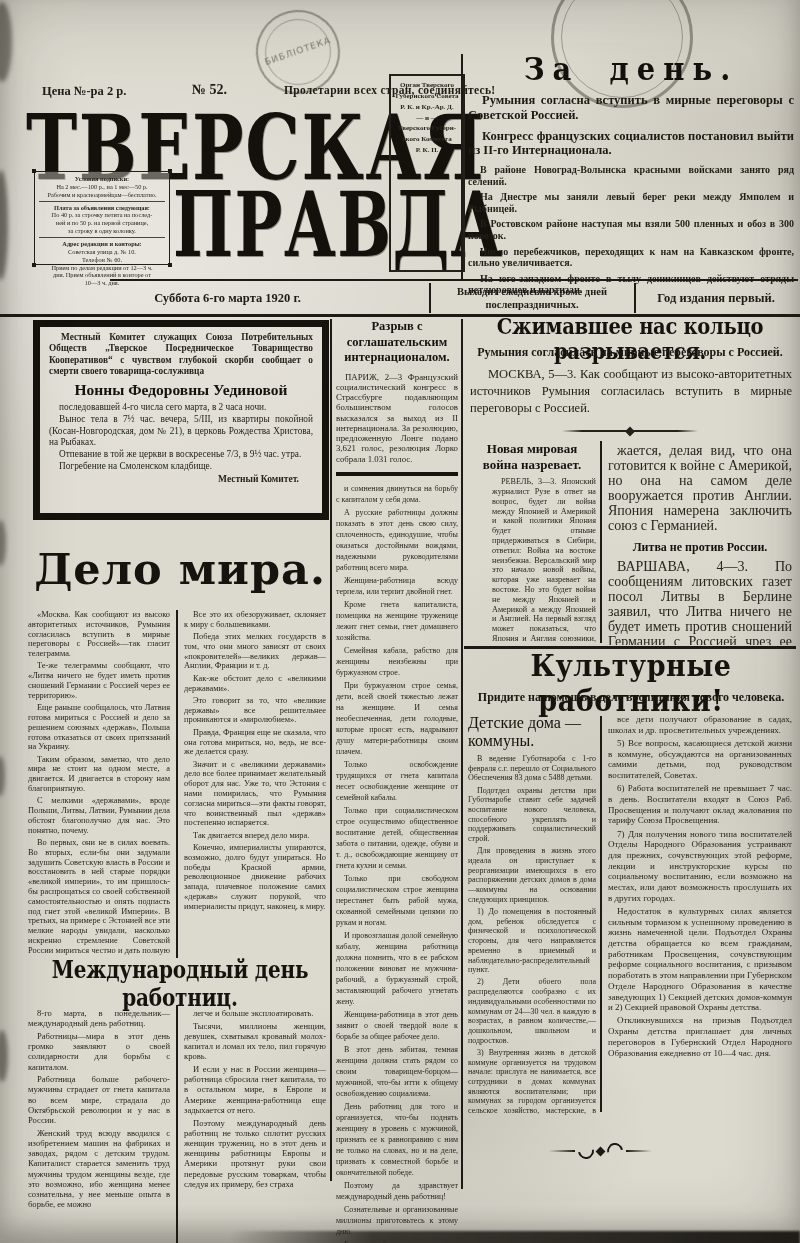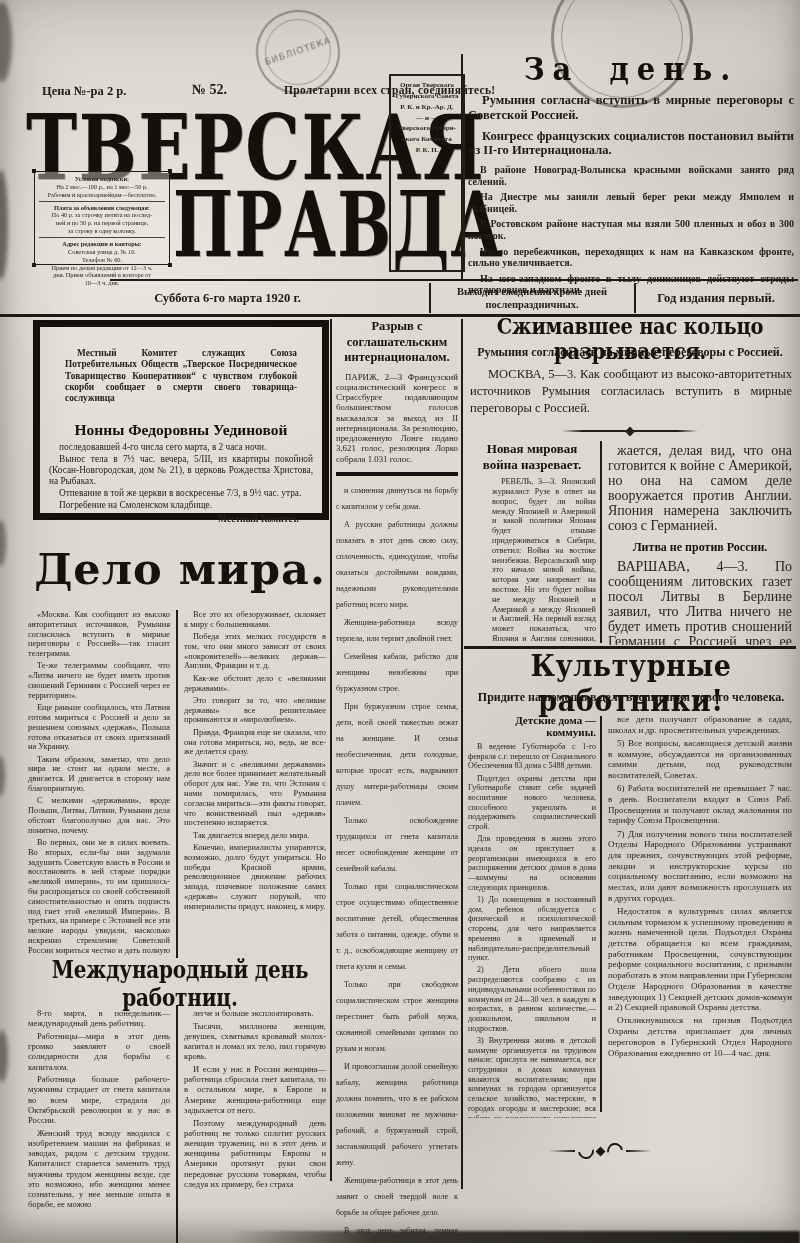--- a/index.html
+++ b/index.html
@@ -50,39 +50,39 @@
   .year-cell{left:640px;width:152px;top:291px;}
   
   .zaden{position:absolute;left:468px;top:52px;width:326px;}
   .zaden-title{font-family:"DejaVu Serif",serif;font-weight:bold;font-size:29px;text-align:center;
     letter-spacing:8px;word-spacing:12px;margin:0 0 7px;color:#14110c;transform:scaleY(1.08);}
   .zaden-lead p{font-size:12.5px;line-height:1.18;font-weight:bold;margin:0 0 6px;text-indent:14px;text-align:justify;color:#1d1a14;}
   .zaden-rest p{font-size:10px;line-height:1.16;font-weight:bold;margin:0 0 4px;text-indent:12px;text-align:justify;color:#221f18;}
   
   .obituary{position:absolute;left:33px;top:320px;width:296px;height:200px;border:7px solid #15120d;
     background:rgba(229,226,217,.5);padding:5px 9px;box-sizing:border-box;}
-  .ob-intro{font-size:9.3px;line-height:1.22;text-align:justify;text-indent:12px;margin:16px;font-weight:bold;color:#26231c;}
+  .ob-intro{font-size:9.3px;line-height:1.22;text-align:justify;text-indent:12px;margin:0;font-weight:bold;color:#26231c;}
   .ob-name{font-size:15.5px;font-weight:bold;text-align:center;margin:4px 0 3px;color:#15120d;}
   .ob-body p{font-size:9.3px;line-height:1.2;text-align:justify;text-indent:10px;margin:0 0 1px;color:#26231c;}
   .ob-sign{font-size:9.5px;font-weight:bold;text-align:right;margin-top:2px;padding-right:14px;}
   
   .col{position:absolute;overflow:hidden;}
   .col p{margin:0 0 2.5px;text-align:justify;text-indent:9px;color:#29261f;}
   .headline{position:absolute;font-family:"DejaVu Serif",serif;font-weight:bold;color:#16130e;text-align:center;}
   .delo-title{left:30px;top:544px;width:300px;font-size:43px;letter-spacing:1px;}
   .delo-col p{font-size:8.4px;line-height:9.8px;}
   .mezh-title{left:24px;top:960px;width:312px;font-size:20px;transform:scaleY(1.18);letter-spacing:-.2px;}
   .mezh-col p{font-size:8.6px;line-height:10.2px;}
   .signature{font-weight:bold;text-align:right;font-size:8.8px;margin-top:1px;padding-right:4px;}
   
   .colC{position:absolute;left:336px;top:319px;width:122px;}
   .colC-title{font-weight:bold;font-size:12.5px;line-height:1.25;text-align:center;margin:0 0 6px;color:#16130e;}
   .colC .paris p{font-size:8.8px;line-height:10.2px;text-align:justify;text-indent:9px;margin:0;}
   .thickbar{width:100%;height:4px;background:#17140f;margin:8px 0 7px;}
-  .colC .cont p{font-size:8px;line-height:16px;text-align:justify;text-indent:8px;margin:0 0 2px;color:#29261f;}
+  .colC .cont p{font-size:8px;line-height:11px;text-align:justify;text-indent:8px;margin:0 0 2px;color:#29261f;}
   .orn-small{width:86px;height:2px;background:linear-gradient(to right,transparent,#24211a 20%,#24211a 80%,transparent);
     margin:8px auto 0;position:relative;}
   .orn-small::after{content:"";position:absolute;left:50%;top:-2px;width:6px;height:6px;background:#24211a;
     transform:translateX(-50%) rotate(45deg);}
   
   .szh-title{left:464px;top:316px;width:332px;font-size:19.5px;letter-spacing:-.3px;transform:scaleY(1.1);}
   .szh-sub{left:466px;top:345px;width:328px;font-size:12px;font-weight:bold;text-align:center;position:absolute;color:#1b1812;}
   .szh-body{position:absolute;left:470px;top:366px;width:322px;font-size:12.5px;line-height:1.35;
     text-align:justify;text-indent:18px;color:#24211a;}
   .orn-line{position:absolute;left:562px;top:430px;width:136px;height:2px;
@@ -94,21 +94,21 @@
   .warD p{font-size:8.2px;line-height:9.8px;margin-left:24px;}
   .warE{left:608px;top:443px;width:184px;height:202px;}
   .warE p{font-size:14px;line-height:15px;}
   .litva-title{font-weight:bold;font-size:12px;text-align:center;margin:7px 0 4px;color:#16130e;}
   .kult-title{left:466px;top:652px;width:330px;font-size:27px;transform:scaleY(1.1);letter-spacing:.5px;}
   .kult-sub{left:466px;top:690px;width:330px;position:absolute;font-size:12px;font-weight:bold;text-align:center;color:#1b1812;}
   .kultD{left:468px;top:714px;width:128px;height:404px;}
   .kultD p{font-size:8px;line-height:9.7px;}
   .kultE{left:608px;top:714px;width:184px;height:392px;}
   .kultE p{font-size:9px;line-height:10.7px;}
-  .col-subhead{font-weight:bold;font-size:11px;text-align:right;margin:0 0 4px;color:#16130e;}
+  .col-subhead{font-weight:normal;font-size:16px;text-align:left;margin:0 0 4px;color:#16130e;}
   
   .flourish{position:absolute;left:540px;top:1142px;width:120px;height:18px;display:flex;align-items:center;justify-content:center;gap:3px;}
   .flourish .bar{height:2.5px;width:26px;background:linear-gradient(to right,transparent,#1c1914);}
   .flourish .bar.r{background:linear-gradient(to left,transparent,#1c1914);}
   .flourish .curl{width:12px;height:12px;border:2.5px solid #1c1914;border-radius:50%;
     border-top-color:transparent;border-left-color:transparent;transform:rotate(35deg);}
   .flourish .curl.r{transform:rotate(215deg);}
   .flourish .mid{width:7px;height:7px;background:#1c1914;transform:rotate(45deg);}
 </style>
 </head>
@@ -254,20 +254,21 @@
   <section class="colC">
     <h3 class="colC-title">Разрыв с соглашательским интернационалом.</h3>
     <div class="paris">
         <p>ПАРИЖ, 2—3 Французский социалистический конгресс в Страссбурге подавляющим большинством голосов высказался за выход из II интернационала. За резолюцию, предложенную Лонге подано 3,621 голос, резолюция Лорко собрала 1.031 голос.</p>
       </div>
     <div class="thickbar"></div>
     <div class="cont">
         <p>и сомнения двинуться на борьбу с капиталом у себя дома.</p>
         <p>А русские работницы должны показать в этот день свою силу, сплоченность, единодушие, чтобы оказаться достойными вождями, надежными руководителями работниц всего мира.</p>
         <p>Женщина-работница всюду терпела, или терпит двойной гнет.</p>
+        <p>Кроме гнета капиталиста, помещика на женщине труженице лежит гнет семьи, гнет домашнего хозяйства.</p>
         <p>Семейная кабала, рабство для женщины неизбежны при буржуазном строе.</p>
         <p>При буржуазном строе семья, дети, всей своей тяжестью лежат на женщине. И семья необеспеченная, дети голодные, которые просят есть, надрывают душу матери-работницы своим плачем.</p>
         <p>Только освобождение трудящихся от гнета капитала несет освобождение женщине от семейной кабалы.</p>
         <p>Только при социалистическом строе осуществимо общественное воспитание детей, общественная забота о питании, одежде, обуви и т. д., освобождающие женщину от гнета кухни и семьи.</p>
         <p>Только при свободном социалистическом строе женщина перестанет быть рабой мужа, скованной семейными цепями по рукам и ногам.</p>
         <p>И провозглашая долой семейную кабалу, женщина работница должна помнить, что в ее рабском положении виноват не мужчина-рабочий, а буржуазный строй, заставляющий рабочего угнетать жену.</p>
         <p>Женщина-работница в этот день заявит о своей твердой воле к борьбе за общее рабочее дело.</p>
         <p>В этот день забитая, темная женщина должна стать рядом со своим товарищем-борцом—мужчиной, что-бы итти к общему освобождению социализма.</p>
         <p>День работниц для того и организуется, что-бы поднять женщину в уровень с мужчиной, признать ее к равноправию с ним не только на словах, но и на деле, призвать к совместной борьбе и окончательной победе.</p>
         <p>Поэтому да здравствует международный день работниц!</p>

